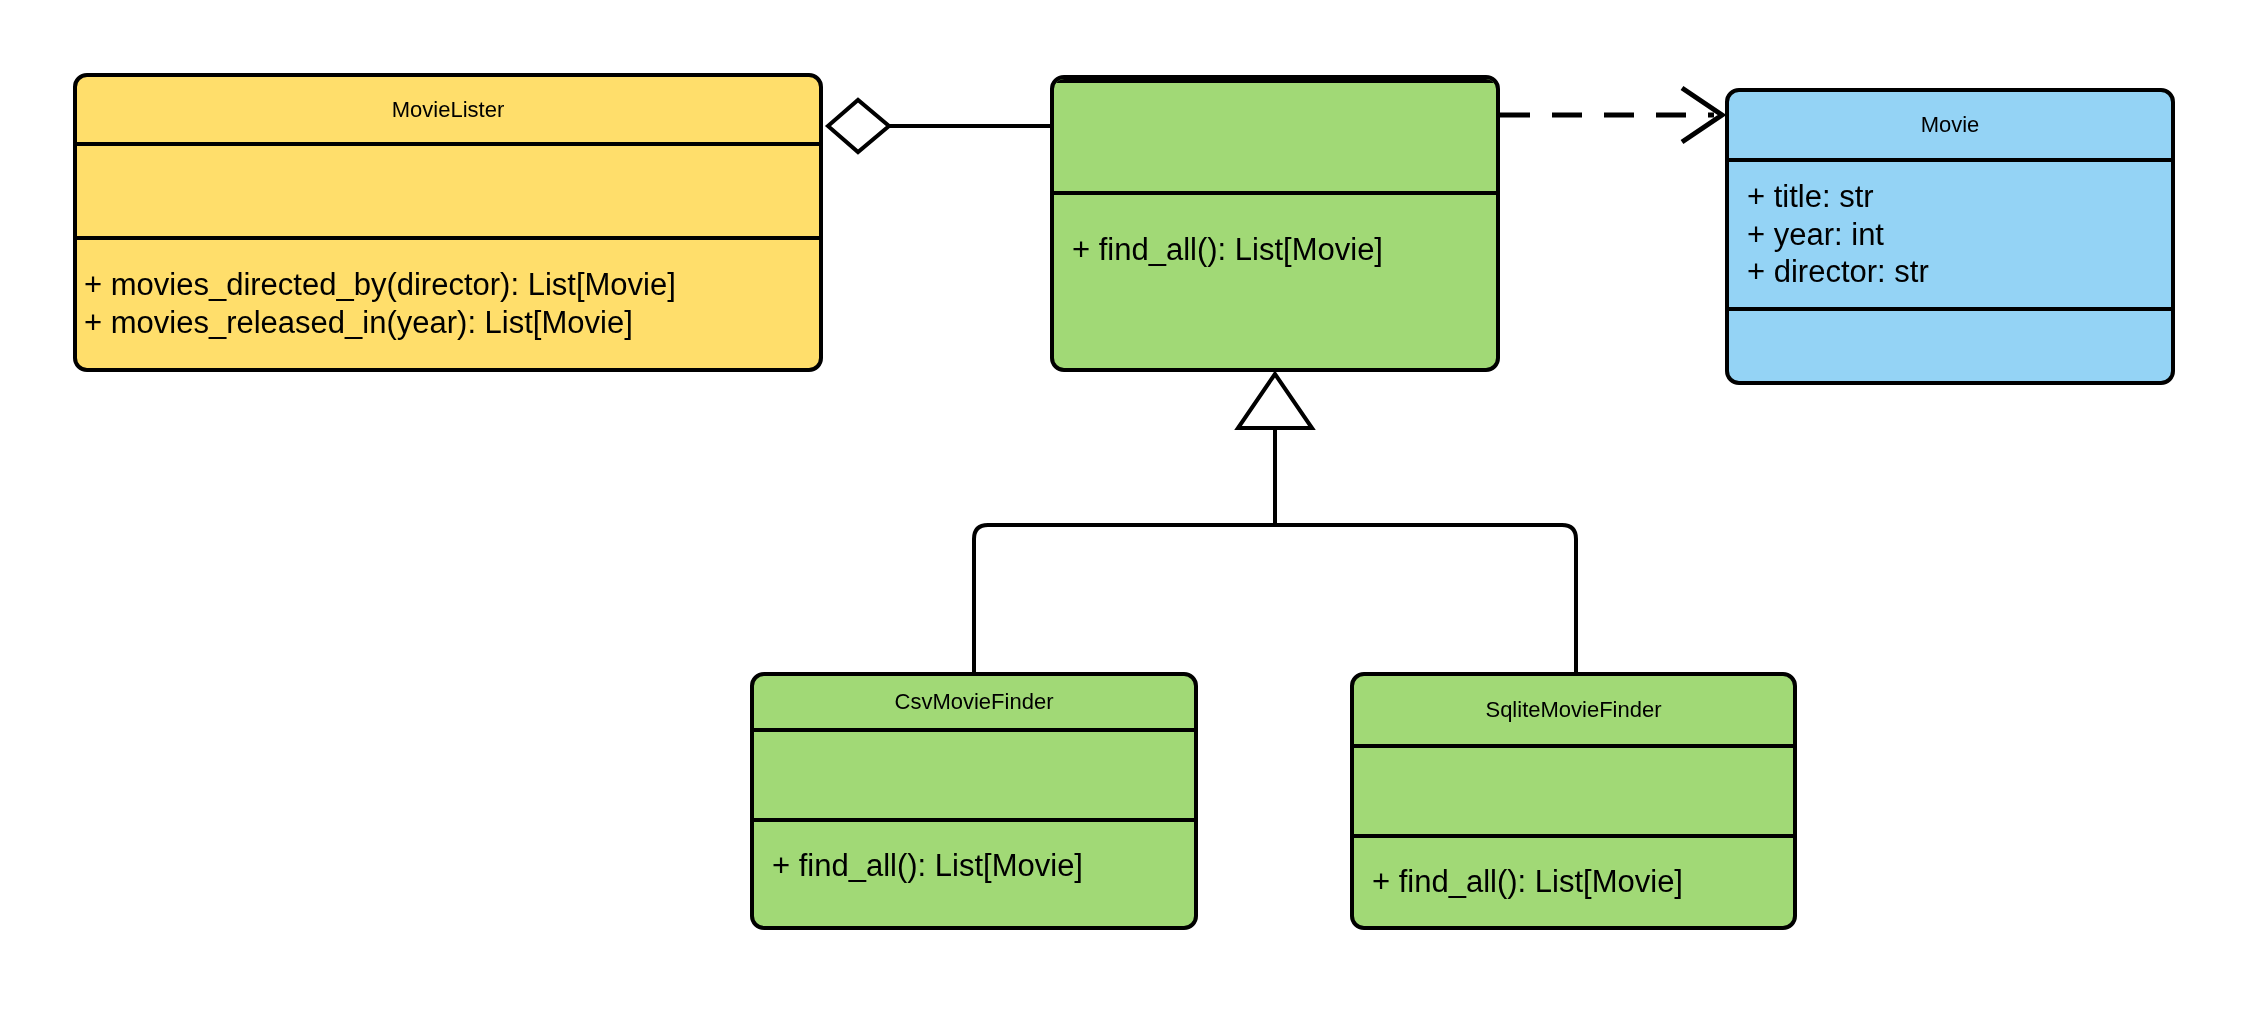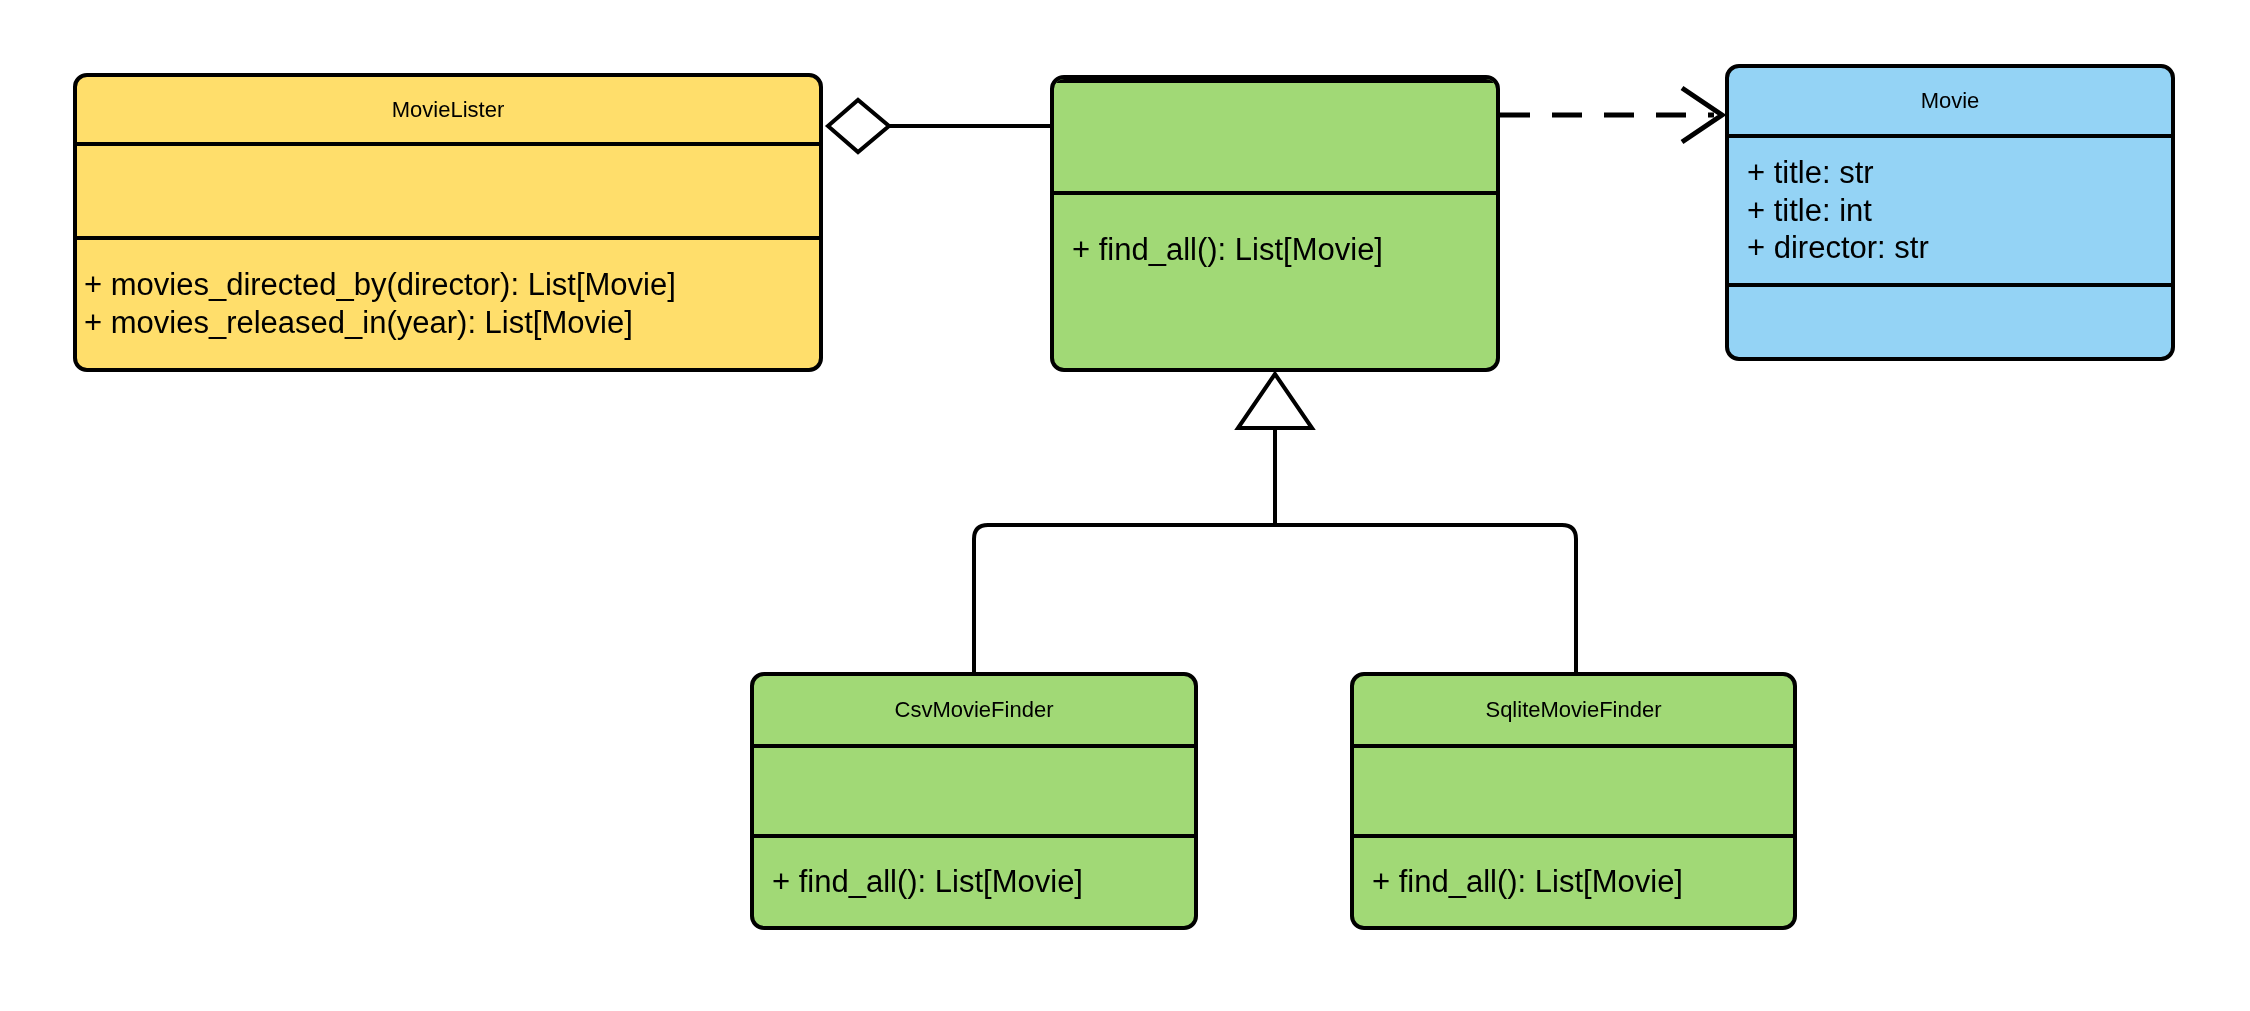--- a/index.html
+++ b/index.html
@@ -100,34 +100,34 @@
     </div>
   </div>
 
   <div class="uml-class fill-green" style="left:1050px; top:75px; width:450px; height:297px;">
     <div class="compartment comp-divider" style="height:112px;"></div>
     <div class="compartment comp-divider member-list" style="height:114px;">
       <div class="member">+ find_all(): List[Movie]</div>
     </div>
   </div>
 
-  <div class="uml-class fill-blue" style="left:1725px; top:64px; width:450px; height:297px;">
+  <div class="uml-class fill-blue" style="left:1725px; top:88px; width:450px; height:297px;">
     <div class="compartment" style="height:66px;">
       <div class="class-name">Movie</div>
     </div>
     <div class="compartment comp-divider member-list" style="height:149px;">
       <div class="member">+ title: str</div>
-      <div class="member">+ title: int</div>
+      <div class="member">+ year: int</div>
       <div class="member">+ director: str</div>
     </div>
     <div class="compartment comp-divider" style="height:74px;"></div>
   </div>
 
   <div class="uml-class fill-green" style="left:750px; top:672px; width:448px; height:258px;">
-    <div class="compartment" style="height:68px;">
+    <div class="compartment" style="height:52px;">
       <div class="class-name">CsvMovieFinder</div>
     </div>
     <div class="compartment comp-divider" style="height:90px;"></div>
     <div class="compartment comp-divider member-list" style="height:92px;">
       <div class="member">+ find_all(): List[Movie]</div>
     </div>
   </div>
 
   <div class="uml-class fill-green" style="left:1350px; top:672px; width:447px; height:258px;">
     <div class="compartment" style="height:68px;">

